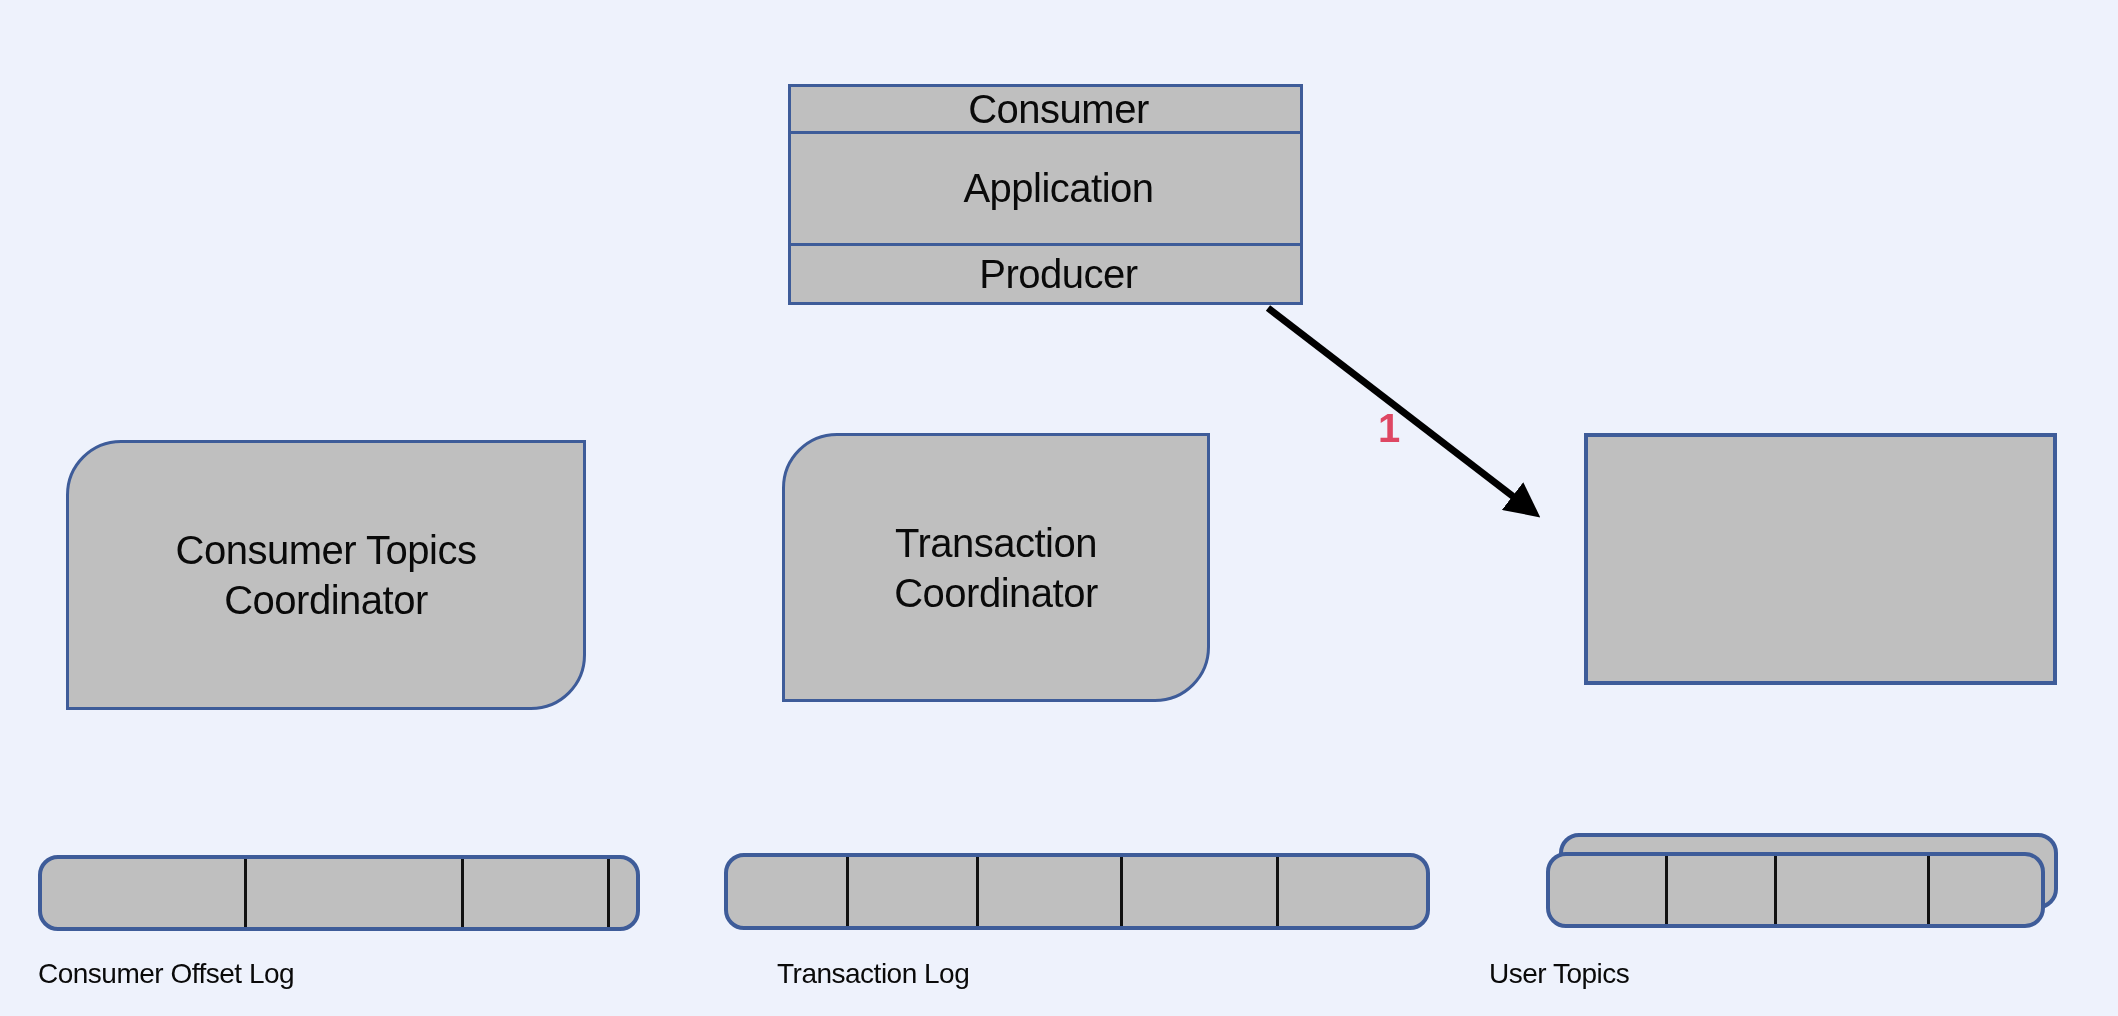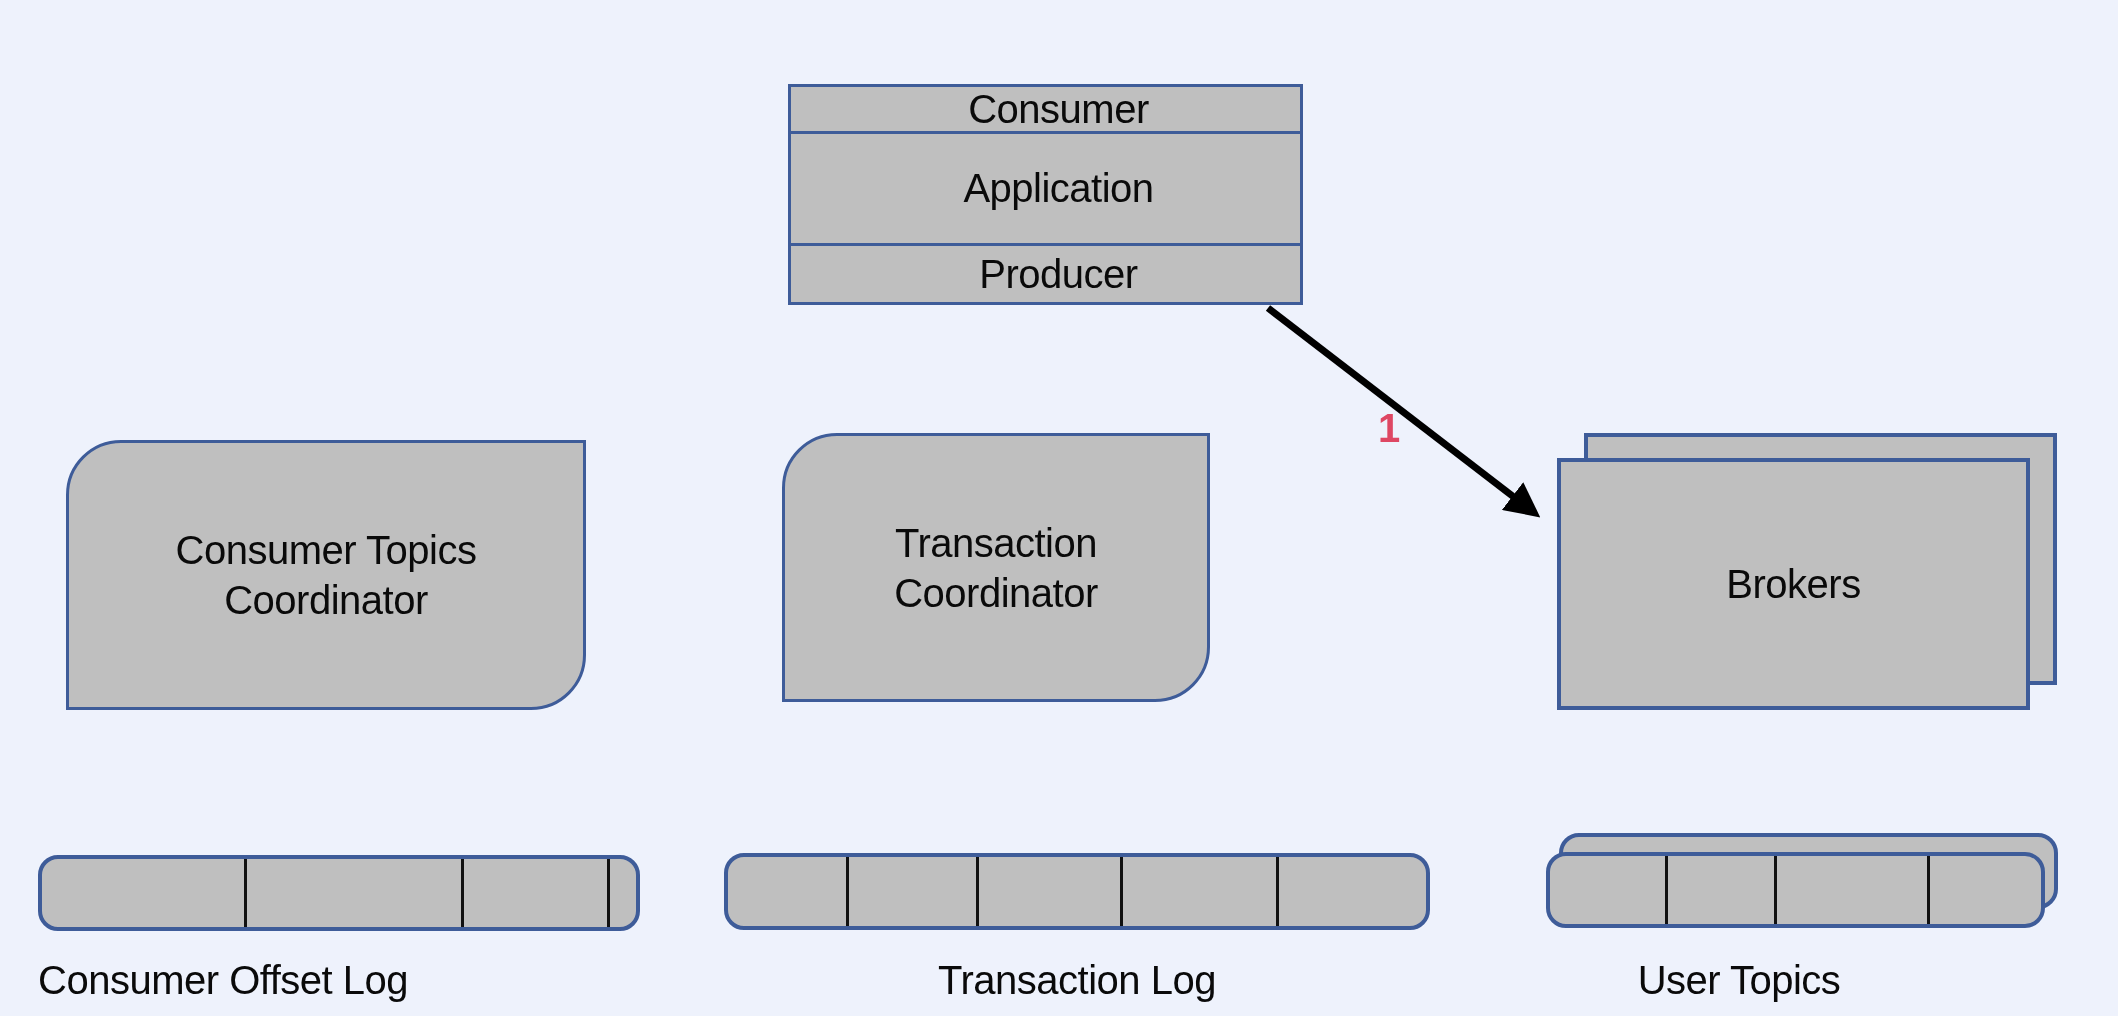--- a/index.html
+++ b/index.html
@@ -56,26 +56,26 @@
     position:absolute;
     background:var(--fill);
     border:4px solid var(--stroke);
     border-radius:20px;
   }
   .bar .seg-divider{
     position:absolute;top:0;bottom:0;width:3px;background:var(--seg);
   }
   .log-label{
     position:absolute;
-    font-size:40px;
+    font-size:28px;
     letter-spacing:-0.5px;
     color:var(--ink);
     white-space:nowrap;
   }
-  .centered{text-align:center;}
+  .centered{}
   .arrow-layer{
     position:absolute;left:0;top:0;width:2118px;height:1016px;
     pointer-events:none;
   }
   .step-label{
     position:absolute;left:1368px;top:406px;width:42px;
     text-align:center;
     font-size:40px;font-weight:600;color:var(--step);
   }
 </style>
@@ -92,21 +92,20 @@
     <div class="stack-row row-producer">Producer</div>
   </div>
 
   <div class="shape snip" style="left:66px;top:440px;width:520px;height:270px;">Consumer Topics
 Coordinator</div>
 
   <div class="shape snip" style="left:782px;top:433px;width:428px;height:269px;">Transaction
 Coordinator</div>
 
   <div class="shape plain" style="left:1584px;top:433px;width:473px;height:252px;"></div>
-  <div class="shape plain" style="left:1557px;top:458px;width:473px;height:252px;">Brokers</div>
 
   <svg class="arrow-layer" viewBox="0 0 2118 1016">
     <defs>
       <marker id="ah" viewBox="0 0 10 10" refX="7" refY="5" markerWidth="5" markerHeight="5" orient="auto-start-reverse">
         <path d="M0,0 L10,5 L0,10 z" fill="#000000"></path>
       </marker>
     </defs>
     <line x1="1268" y1="308" x2="1532" y2="511" stroke="#000000" stroke-width="7" marker-end="url(#ah)"></line>
   </svg>
 

